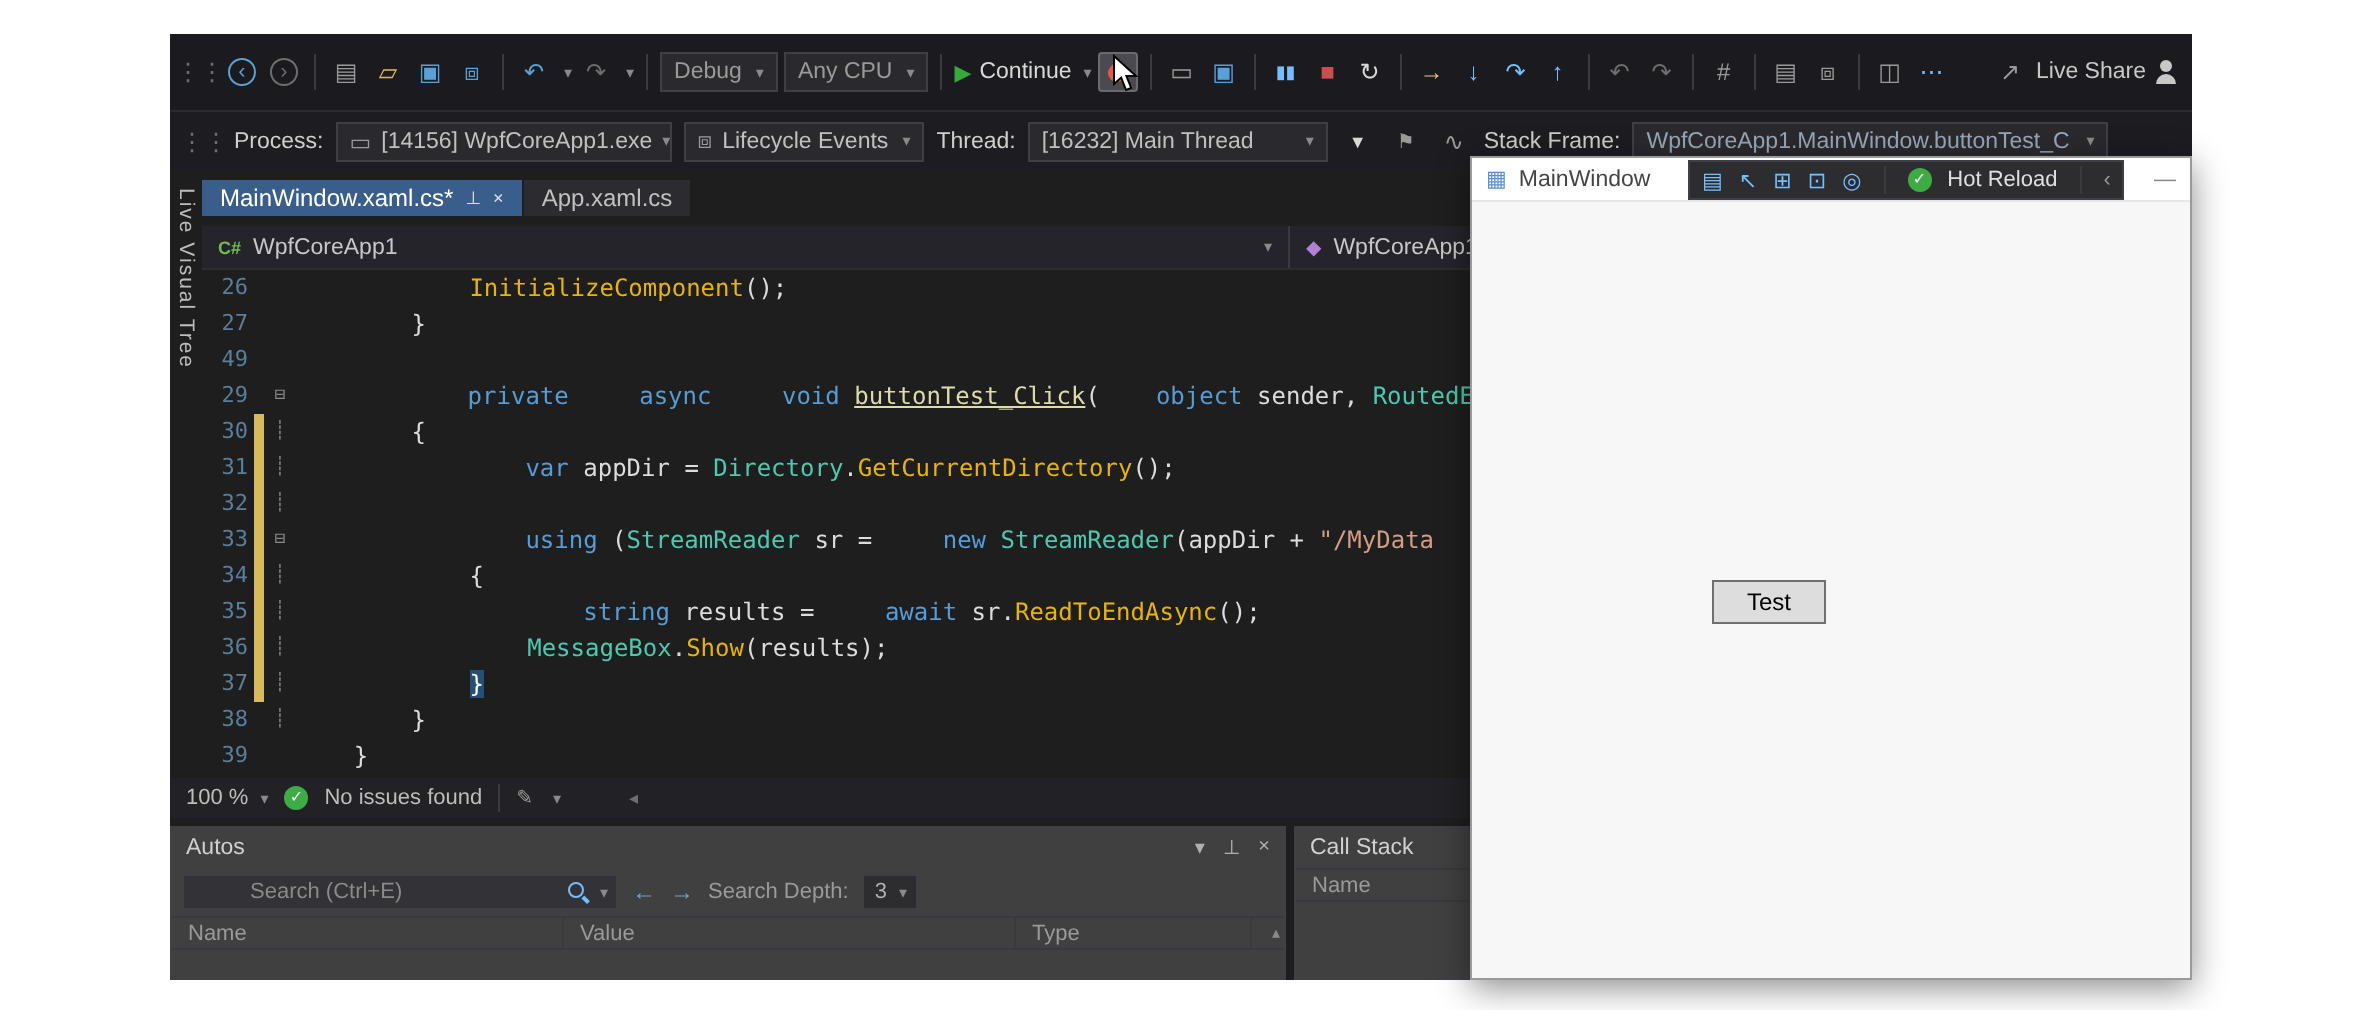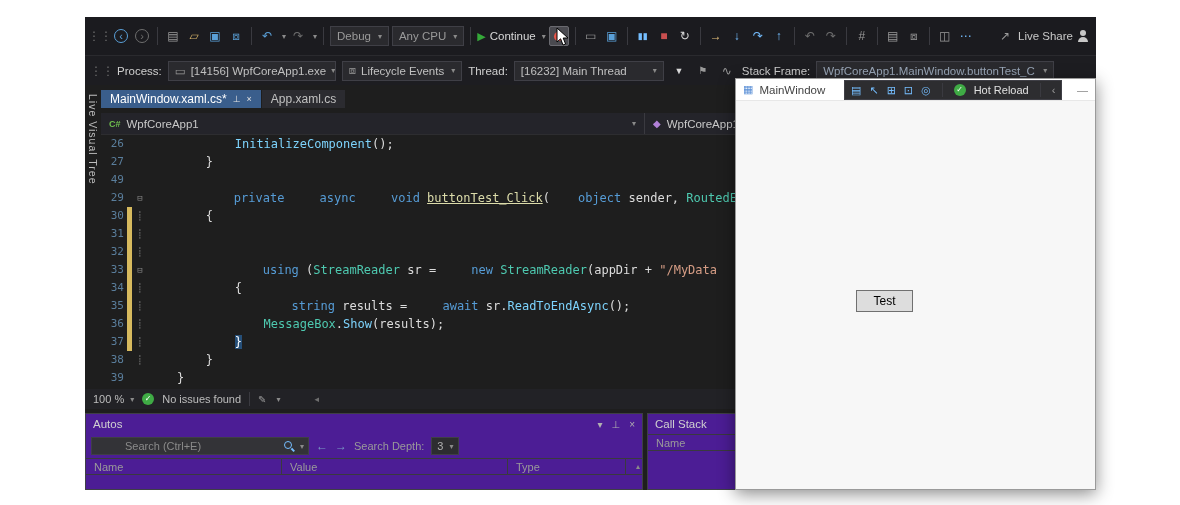--- a/index.html
+++ b/index.html
@@ -65,33 +65,33 @@
 
   
   .editor { position:absolute; left:16px; top:118px; right:0; height:254px; background:#1e1e1e;
     font-family:"DejaVu Sans Mono",monospace; font-size:12px; overflow:hidden; }
   .line { display:flex; height:18px; line-height:18px; }
   .ln { width:26px; flex:0 0 26px; text-align:right; color:#5a7e9c; font-size:11px; padding-right:3px; }
   .chg { width:5px; flex:0 0 5px; }
   .chg.on { background:#d7ba5e; }
   .fold { width:16px; flex:0 0 16px; text-align:center; color:#8a8a8a; font-size:9px; }
   .code { white-space:pre; color:#dcdcdc; }
-  .code .k { color:#569cd6;padding-left:28px; } .code .t { color:#4ec9b0; } .code .m { color:#7dd3fc; }
+  .code .k { color:#569cd6;padding-left:28px; } .code .t { color:#4ec9b0; } .code .m { color:#eab308; }
   .code .s { color:#d69d85; } .code .decl { color:#dcdcaa; text-decoration:underline; }
   .code .brace { background:#264f78; color:#ffffff; }
 
   
   .estatus { position:absolute; left:0; top:372px; right:0; height:20px; background:#222226;
     display:flex; align-items:center; gap:8px; padding:0 8px; font-size:11px; color:#bdbdbd; }
   .chk { width:12px; height:12px; border-radius:50%; background:#3fab45; color:#ffffff;
     font-size:8px; line-height:12px; text-align:center; display:inline-block; flex:0 0 auto; }
   .vline { width:1px; height:14px; background:#3a3a40; }
 
   
-  .panel { position:absolute; top:396px; height:77px; background:#4c1d95; border:1px solid #3f3f46; }
+  .panel { position:absolute; top:396px; height:77px; background:#404040; border:1px solid #3f3f46; }
   .autos { left:0; width:558px; }
   .callstack { left:562px; right:0; }
   .phead { height:20px; display:flex; align-items:center; padding:0 7px; gap:8px;
     color:#d0d0d0; font-size:11.5px; }
   .phicons { margin-left:auto; display:flex; gap:9px; color:#b0b0b0; font-size:10px; }
   .searchrow { height:24px; display:flex; align-items:center; gap:7px; padding:0 5px;
     font-size:11px; color:#9a9a9a; }
   .sbox { width:218px; height:18px; background:#333337; border:1px solid #3f3f46;
     display:flex; align-items:center; padding:0 4px; gap:3px; }
   .sbox input { flex:1; background:transparent; border:none; outline:none; color:#cccccc;
@@ -285,20 +285,21 @@
         <div class="line">
           <span class="ln">30</span>
           <span class="chg on"></span>
           <span class="fold">┊</span>
           <span class="code"><span>        {</span></span>
         </div>
         <div class="line">
           <span class="ln">31</span>
           <span class="chg on"></span>
           <span class="fold">┊</span>
+          <span class="code"><span>            </span><span class="k">var</span><span> appDir = </span><span class="t">Directory</span><span>.</span><span class="m">GetCurrentDirectory</span><span>();</span></span>
         </div>
         <div class="line">
           <span class="ln">32</span>
           <span class="chg on"></span>
           <span class="fold">┊</span>
           <span class="code"></span>
         </div>
         <div class="line">
           <span class="ln">33</span>
           <span class="chg on"></span>

